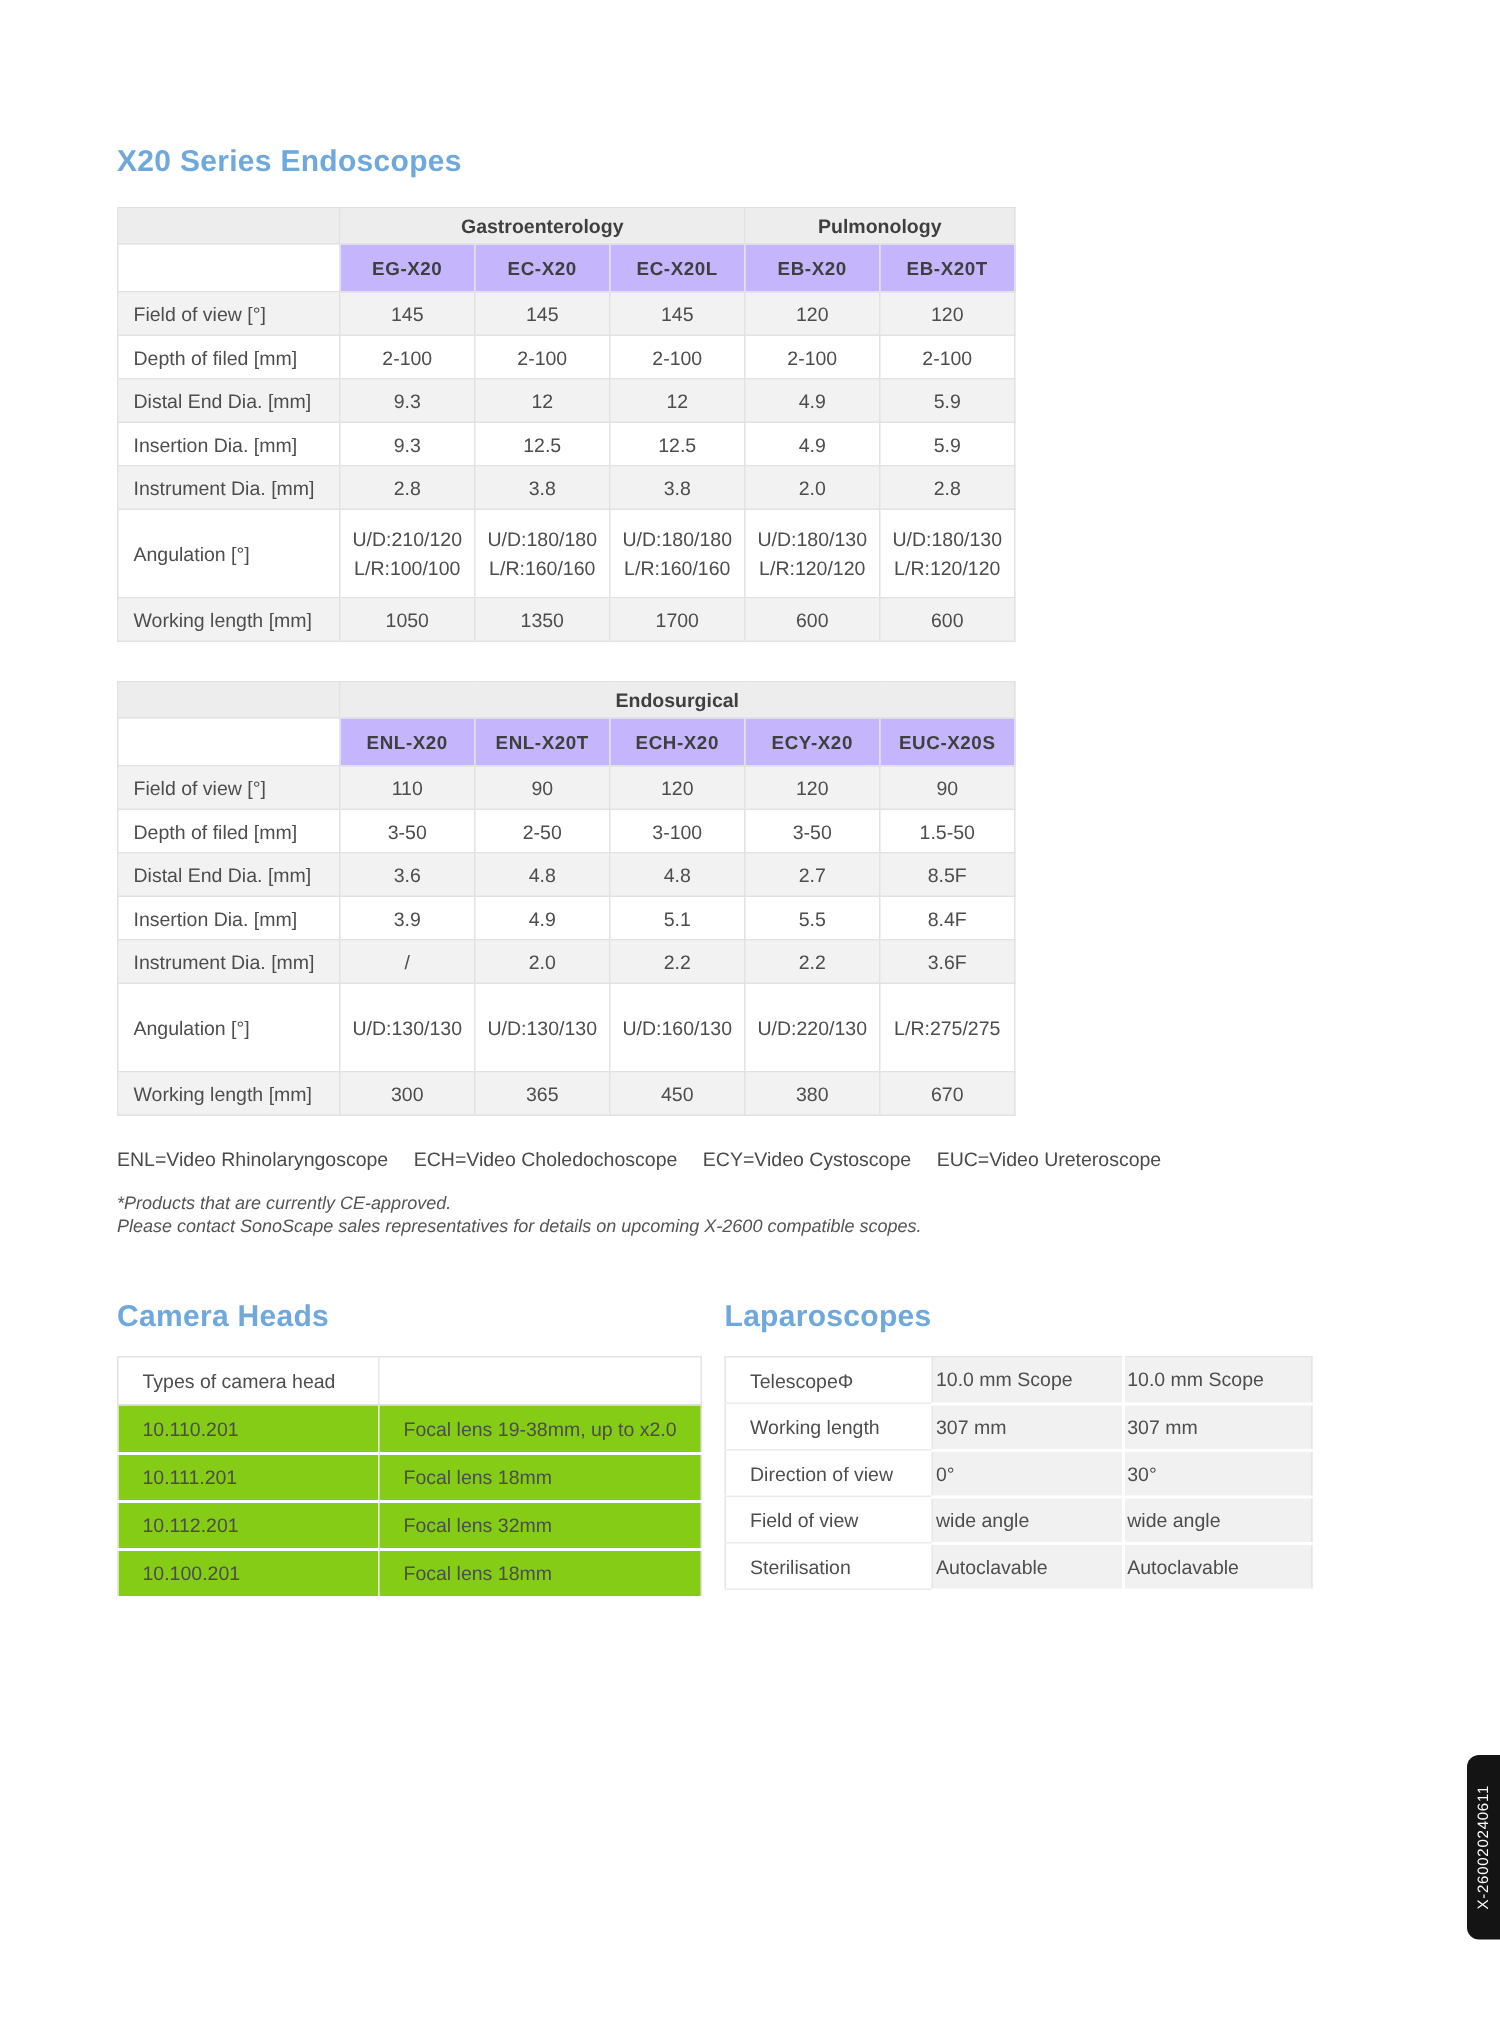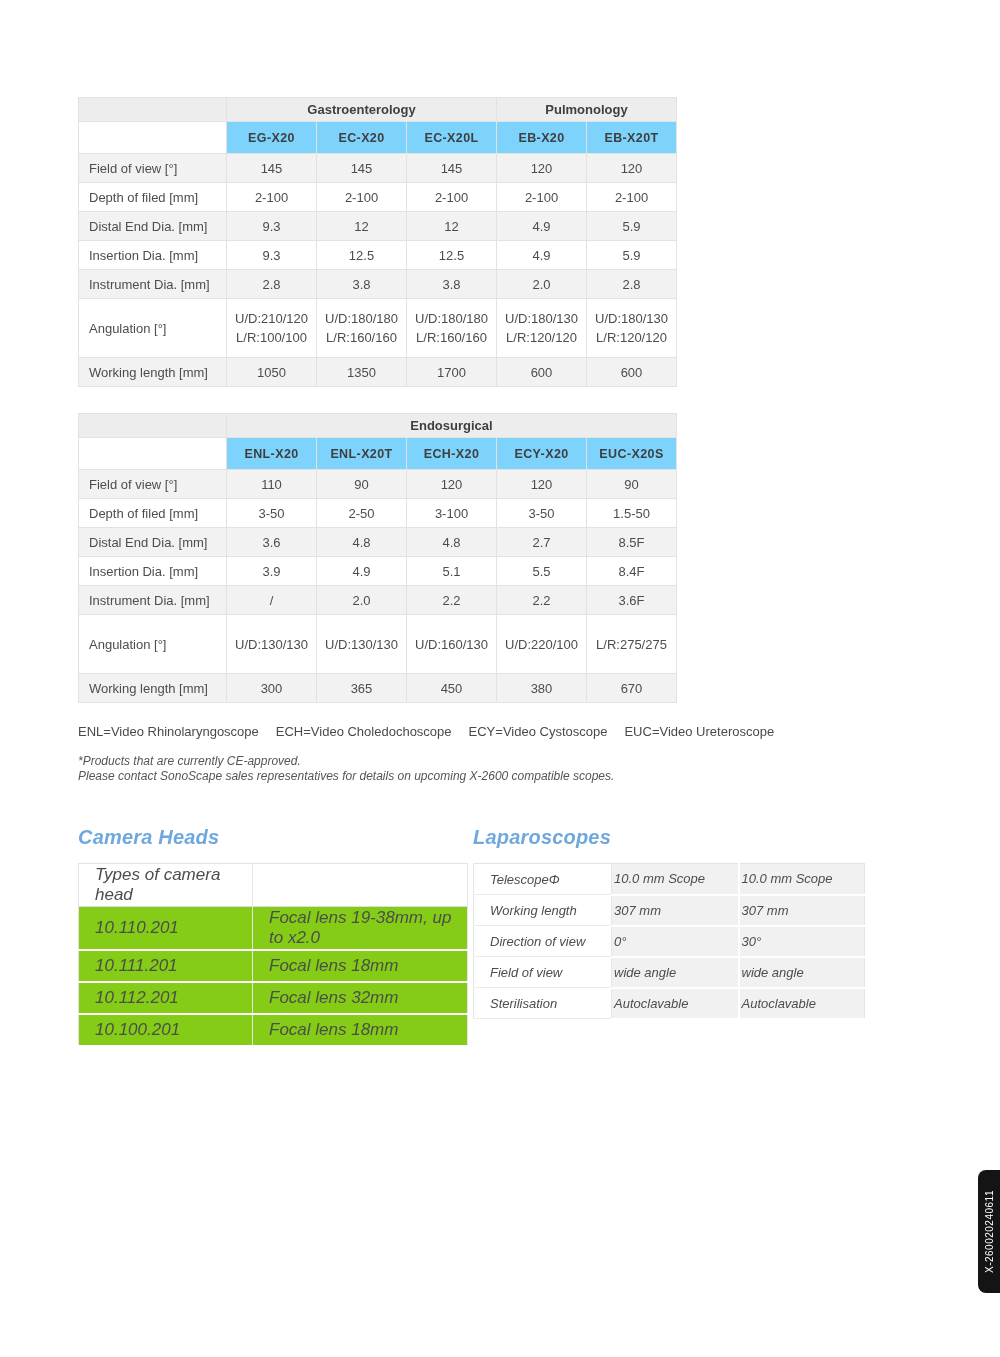--- a/index.html
+++ b/index.html
@@ -26,44 +26,44 @@
     color:#4d4d4d; vertical-align:middle;
   }
   .spec tr            { height:29px; }
   .spec tr.group-row  { height:24px; }
   .spec tr.model-row  { height:32px; }
   .spec tr.tall       { height:59px; }
   .spec th.group   { background:#ededed; font-weight:bold; color:#3f3f3f; text-align:center; }
   .spec th.blank-top { background:#ededed; }
   .spec th.blank-mid { background:#ffffff; }
   .spec th.model {
-    background:#7dd3fc; font-weight:bold; color:#3f3f3f; text-align:center;
+    background:#c4b5fd; font-weight:bold; color:#3f3f3f; text-align:center;
     font-size:12.5px; letter-spacing:0.4px;margin-left:32px;
   }
   .spec th.rlabel { text-align:left; padding-left:10px; }
   .spec td { text-align:center; white-space:pre-line; line-height:19px; }
   .spec tr.stripe { background:#f2f2f2; }
   .spec-gap { height:26px; }
 
   
   .legend { margin-top:21px; font-size:13px; color:#4a4a4a; }
   .legend span { margin-right:17px; }
   .notes { margin-top:15px; font-size:12px; font-style:italic; color:#555555; line-height:15px; }
 
   
-  .two-col { display:flex; gap:6px; margin-top:42px;font-style:italic; }
+  .two-col { display:flex; gap:16px; margin-top:42px; }
   .col-left  { width:389px; }
   .col-right { width:391px; }
   h2 { margin-bottom:14px; }
 
   table.cam { border-collapse:collapse; width:389px; table-layout:fixed; border:1px solid #e4e4e4; }
   .cam col.cc1 { width:174px; } .cam col.cc2 { width:215px; }
   .cam tr { height:32px; }
   .cam th, .cam td {
-    font-size:17px; color:#4d4d4d; font-weight:normal; text-align:left;
+    font-size:13px; color:#4d4d4d; font-weight:normal; text-align:left;
     padding-left:16px; vertical-align:middle;
   }
   .cam tr.head th { background:#ffffff; border-bottom:1px solid #dddddd; }
   .cam td { background:#84cc16; border-bottom:2px solid #ffffff; }
   .cam th + th, .cam td + td { border-left:1px solid #e6e6e6; }
 
   table.lap { border-collapse:collapse; width:391px; table-layout:fixed; border:1px solid #e4e4e4; }
   .lap col.lc1 { width:138px; } .lap col.lc2 { width:127px; } .lap col.lc3 { width:126px; }
   .lap tr { height:31px; }
   .lap th {
@@ -86,20 +86,21 @@
   .side-tag span {
     writing-mode:vertical-rl; transform:rotate(180deg);
     color:#ffffff; font-size:10px; letter-spacing:0.5px; white-space:nowrap;
   }
 </style>
 </head>
 <body>
 
 <div class="content">
 
+  <h1>X20 Series Endoscopes</h1>
 
   <table class="spec">
     <colgroup>
         <col class="c-label">
         <col class="c-val">
         <col class="c-val">
         <col class="c-val">
         <col class="c-val">
         <col class="c-val">
       </colgroup>
@@ -247,21 +248,21 @@
         <td>2.0</td>
         <td>2.2</td>
         <td>2.2</td>
         <td>3.6F</td>
       </tr>
       <tr class="tall">
         <th class="rlabel">Angulation [°]</th>
         <td>U/D:130/130</td>
         <td>U/D:130/130</td>
         <td>U/D:160/130</td>
-        <td>U/D:220/100</td>
+        <td>U/D:220/130</td>
         <td>L/R:275/275</td>
       </tr>
       <tr class="stripe">
         <th class="rlabel">Working length [mm]</th>
         <td>300</td>
         <td>365</td>
         <td>450</td>
         <td>380</td>
         <td>670</td>
       </tr>

